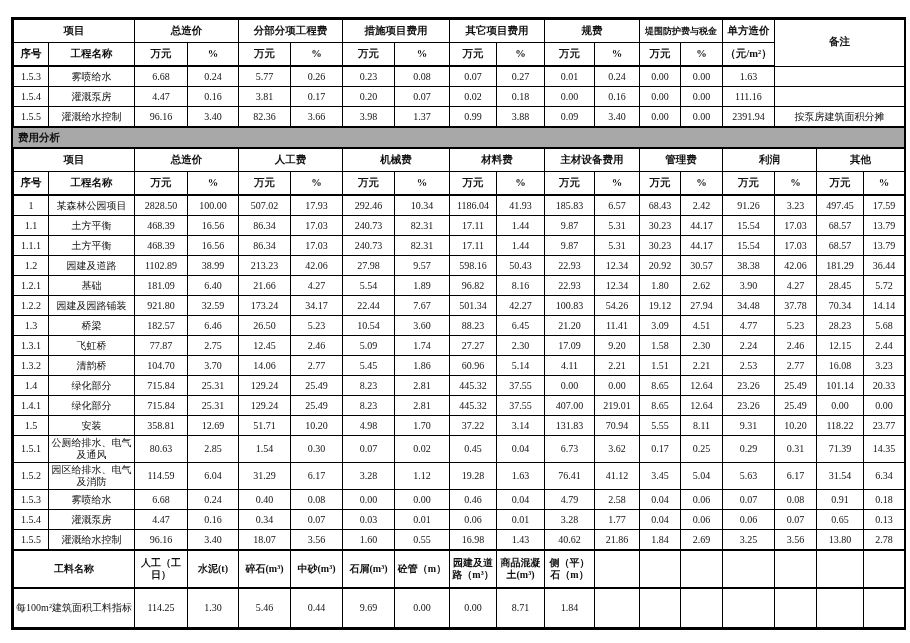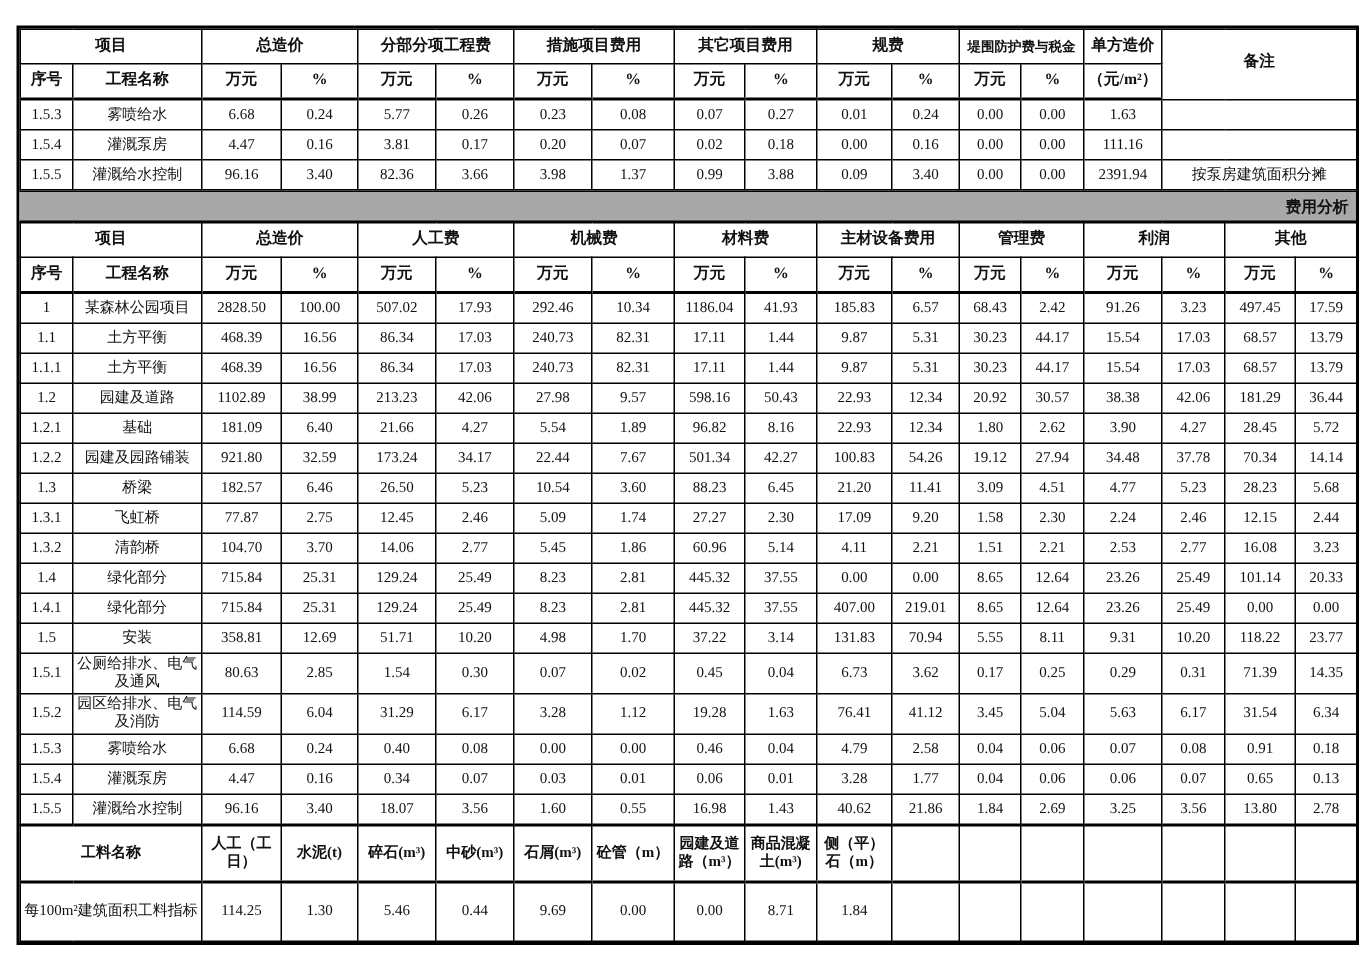--- a/index.html
+++ b/index.html
@@ -18,21 +18,21 @@
     padding:1px 2px;overflow:hidden;line-height:1.2;
     font-size:10px;
   }
   th{font-weight:bold;font-size:10.5px;height:20px;}
   thead tr:last-child th{border-bottom-width:2px;margin-top:48px;}
   .t1 td,.t2 td{height:17px;font-size:10px;}
   .t3 th{height:34px;font-size:10px;}
   .t3 td{height:36px;}
   .band{
     background:#a8a8a8;border-top:1px solid #000;border-bottom:1px solid #000;
-    font-size:10.5px;font-weight:bold;text-align:right;
+    font-size:10.5px;font-weight:bold;text-align:left;
     padding:3px 5px 2px 5px;
   }
   
   col.c1{width:35px}col.c2{width:86px}col.c3{width:53px}col.c4{width:51px}
   col.c5{width:52px}col.c6{width:52px}col.c7{width:52px}col.c8{width:55px}
   col.c9{width:47px}col.c10{width:48px}col.c11{width:50px}col.c12{width:45px}
   col.c13{width:41px}col.c14{width:42px}col.c15{width:52px}col.c16{width:42px}
   col.c17{width:47px}col.c18{width:41px}
   .small-h{font-size:9px;}
 </style>

